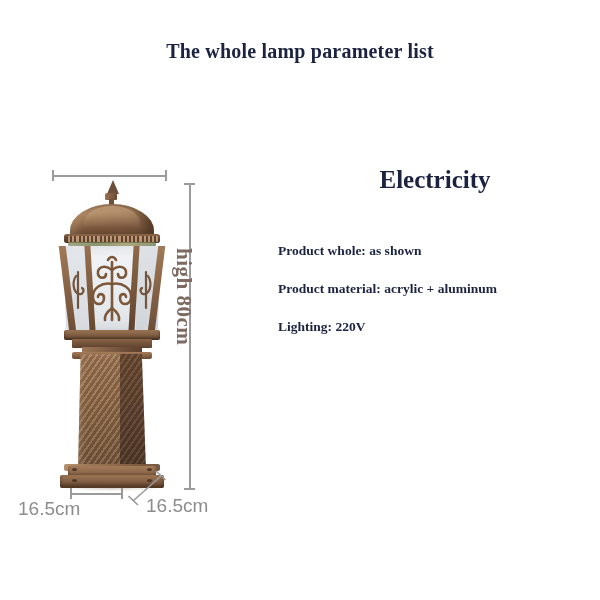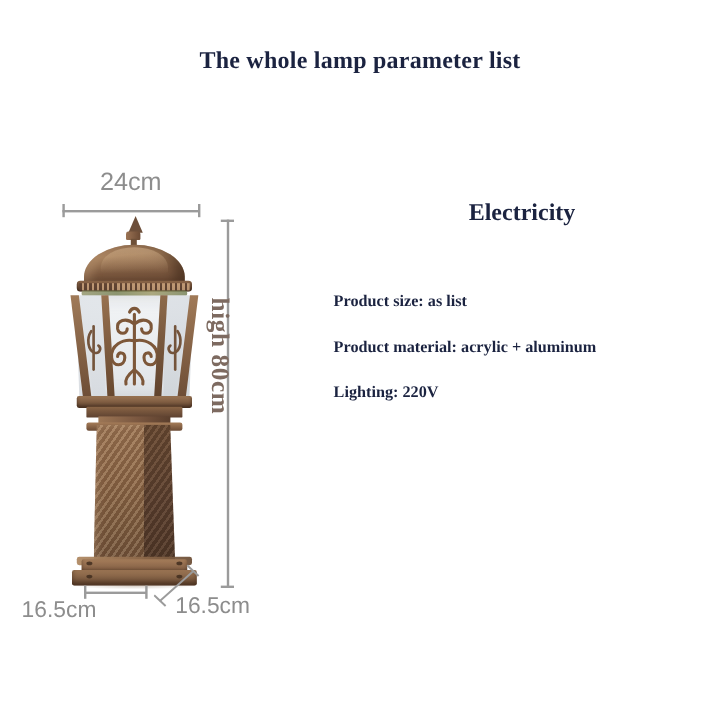--- a/index.html
+++ b/index.html
@@ -23,21 +23,21 @@
     color:#1b2340;
     letter-spacing:.2px;
   }
 
   
   .spec-heading{
     position:absolute;left:300px;top:166px;width:270px;
     text-align:center;
     font-family:"Liberation Serif", serif;
     font-weight:bold;
-    font-size:20px;
+    font-size:25px;
     color:#1b2340;
   }
   .spec-list{
     position:absolute;left:278px;top:243px;width:300px;
   }
   .spec-line{
     font-family:"Liberation Serif", serif;
     font-weight:bold;
     font-size:13.5px;
     line-height:16px;
@@ -299,21 +299,20 @@
     <div class="base-top"></div>
     <div class="base1"></div>
     <div class="base2"></div>
     <div class="hole" style="left:20px;top:299px;"></div>
     <div class="hole" style="left:95px;top:299px;"></div>
     <div class="hole" style="left:20px;top:288px;"></div>
     <div class="hole" style="left:95px;top:288px;"></div>
     <div class="shadow"></div>
   </div>
 
-  <div class="dim-label dim-24">24cm</div>
   <div class="dimline h" style="left:52px;top:175px;width:114px;"></div>
   <div class="tick v" style="left:52px;top:170px;"></div>
   <div class="tick v" style="left:165px;top:170px;"></div>
 
   <div class="dimline v" style="left:189px;top:183px;height:306px;"></div>
   <div class="tick h" style="left:184px;top:183px;"></div>
   <div class="tick h" style="left:184px;top:488px;"></div>
   <div class="dim-high">high 80cm</div>
 
   <div class="dimline h" style="left:70px;top:493px;width:52px;"></div>
@@ -326,18 +325,18 @@
       <line x1="5" y1="33" x2="33" y2="8" stroke="#9b9b9b" stroke-width="1.6"></line>
       <line x1="0.5" y1="28" x2="10" y2="37" stroke="#9b9b9b" stroke-width="1.6"></line>
       <line x1="28" y1="3" x2="37.5" y2="12" stroke="#9b9b9b" stroke-width="1.6"></line>
     </svg>
   </div>
   <div class="dim-label dim-165b">16.5cm</div>
 
   <div class="spec-heading">Electricity</div>
 
   <div class="spec-list">
-    <div class="spec-line">Product size: as list</div>
+    <div class="spec-line">Product whole: as shown</div>
     <div class="spec-line">Product material: acrylic + aluminum</div>
     <div class="spec-line">Lighting: 220V</div>
   </div>
 
 </div>
 
 </body></html>

